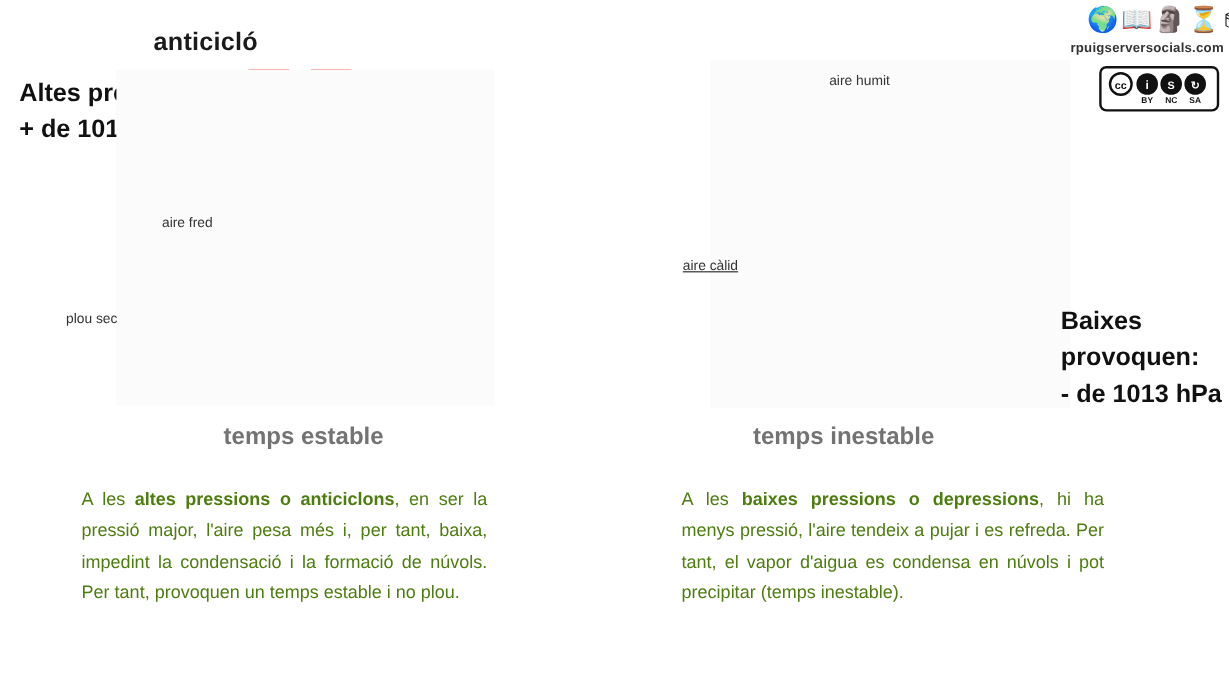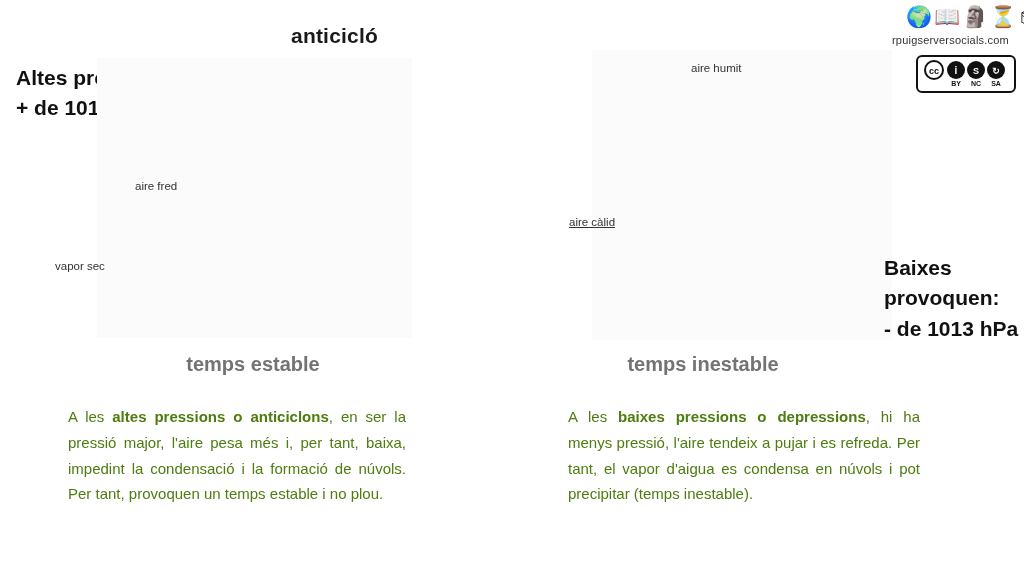--- a/index.html
+++ b/index.html
@@ -20,21 +20,21 @@
     width: 1024px;
     height: 576px;
   }
 
   
   .panel-title {
     position: absolute;
     font-size: 21px;
     font-weight: 600;
     color: #1a1a1a;
-    text-align: right;
+    text-align: left;
     letter-spacing: .2px;
   }
   .panel-caption {
     position: absolute;
     font-size: 20px;
     font-weight: 600;
     color: #737373;
     text-align: center;
   }
   .big-note {
@@ -79,21 +79,21 @@
     align-items: flex-end;
     gap: 2px;
   }
   .credit-emoji {
     font-size: 21px;
     line-height: 1;
   }
   .credit-text {
     position: absolute;
     font-size: 11px;
-    font-weight: 400;
+    font-weight: 700;
     color: #333333;
     letter-spacing: .2px;
     white-space: nowrap;
   }
   .cc-badge {
     position: absolute;
     width: 96px;
     height: 34px;
     border: 2px solid #111;
     border-radius: 6px;
@@ -144,21 +144,21 @@
       <ellipse cx="157" cy="213" rx="34" ry="14" fill="none" stroke="#2f7fd0" stroke-width="2"></ellipse>
       <ellipse cx="157" cy="213" rx="62" ry="26" fill="none" stroke="#2f7fd0" stroke-width="2"></ellipse>
       <ellipse cx="157" cy="213" rx="92" ry="40" fill="none" stroke="#2f7fd0" stroke-width="2"></ellipse>
       <ellipse cx="157" cy="213" rx="122" ry="54" fill="none" stroke="#2f7fd0" stroke-width="2"></ellipse>
 
       <text x="157" y="204" text-anchor="middle" font-family="Liberation Serif, serif" font-size="34" font-weight="700" fill="#d92121">A</text>
     </svg>
   </div>
 
   <div class="small-label" style="left:135px; top:180px;">aire fred</div>
-  <div class="small-label" style="left:55px; top:260px;">vapor sec</div>
+  <div class="small-label" style="left:55px; top:260px;">plou sec</div>
 
   <div class="panel-caption" style="left:128px; top:353px; width:250px;">temps estable</div>
 
   <div class="body-text" style="left:68px; top:404px; width:338px;"><span>A les </span><b>altes pressions o anticiclons</b><span>, en ser la pressió major, l'aire pesa més i, per tant, baixa, impedint la condensació i la formació de núvols. Per tant, provoquen un temps estable i no plou.</span></div>
 
 
   <div class="figure" style="left:592px; top:50px; width:300px; height:290px;">
     <div class="figure-bg"></div>
     <svg width="300" height="290" viewBox="0 0 300 290">
       <defs>

